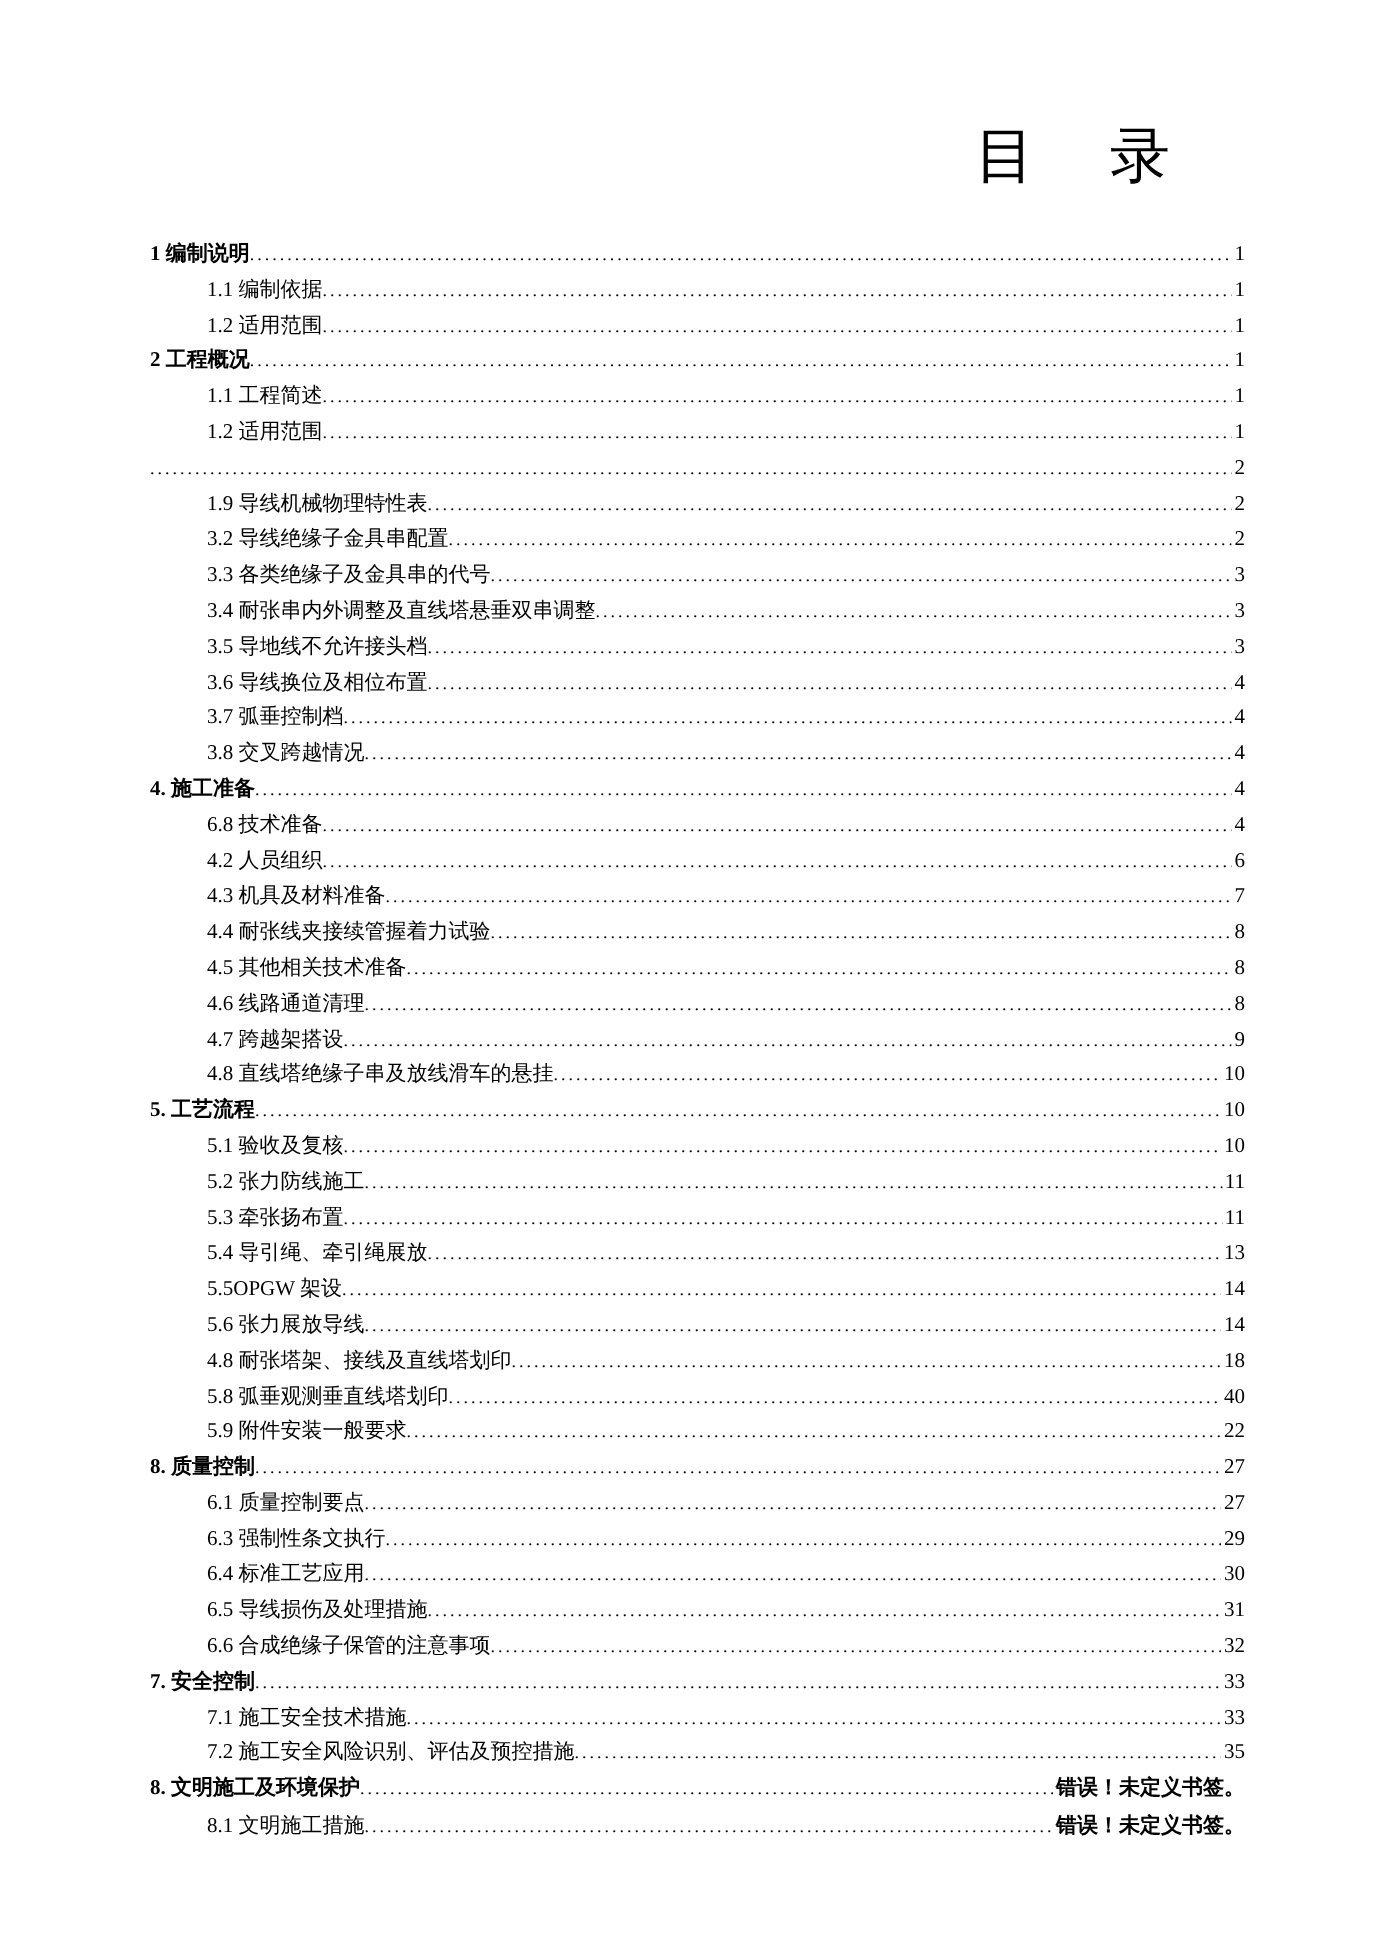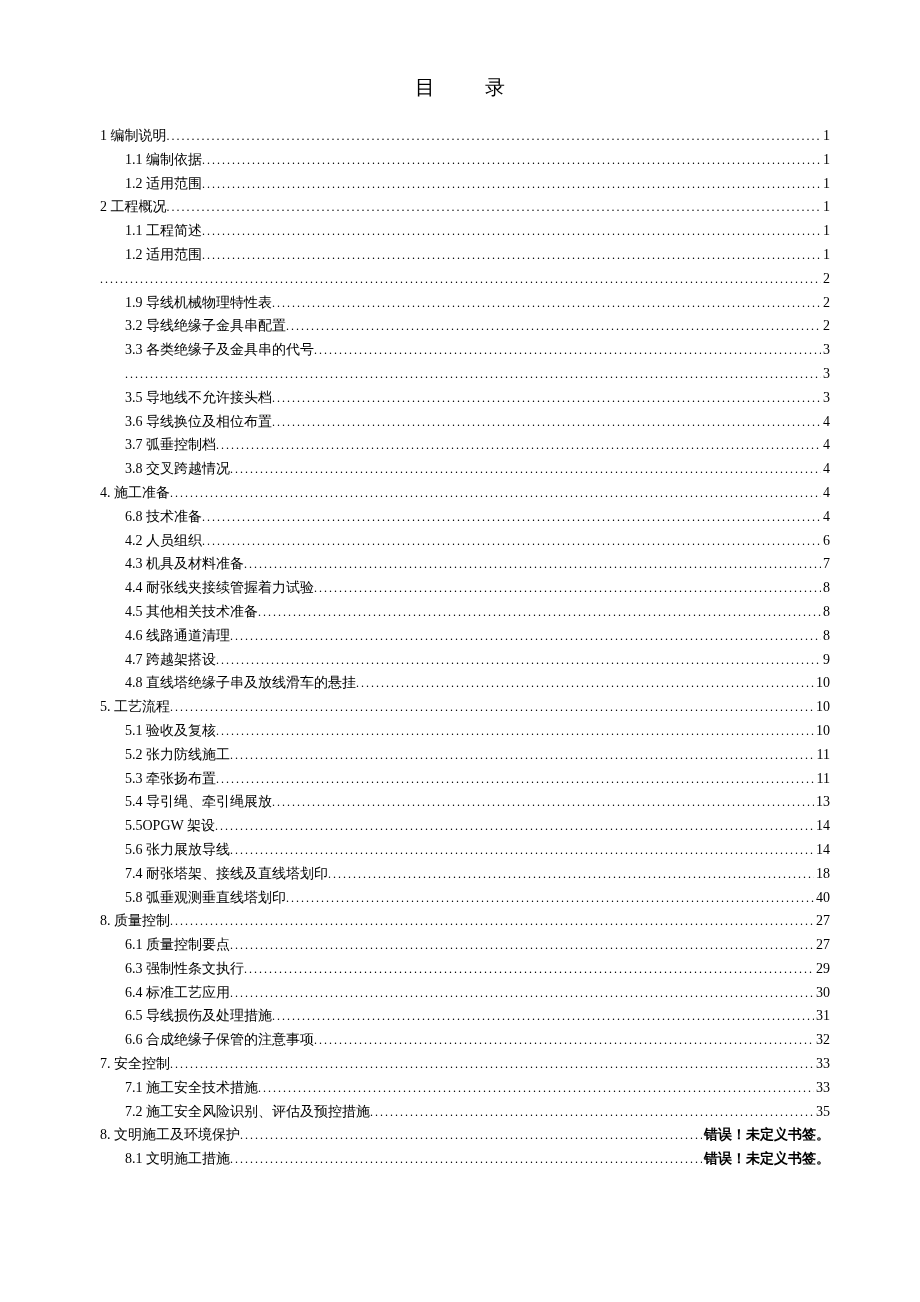--- a/index.html
+++ b/index.html
@@ -7,22 +7,22 @@
       padding: 60px 90px 60px 100px;
       font-family: "SimSun", "宋体", serif;
       font-size: 14px;
       background: #fff;
       color: #000;
       width: 920px;
       box-sizing: border-box;
       line-height: 1.7;
     }
     h1 {
-      text-align: center;
-      font-size: 20px;
+      text-align: right;
+      font-size: 40px;
       font-weight: normal;
       letter-spacing: 50px;
       margin: 10px 0 20px 40px;
       font-family: "SimSun", "宋体", serif;
     }
     .toc-line {
       display: flex;
       align-items: baseline;
       white-space: nowrap;
       overflow: hidden;
@@ -42,24 +42,24 @@
     }
     .toc-page {
       flex: 0 0 auto;
       padding-left: 2px;
     }
     .level-1 {
       margin-left: 0;
       font-weight: normal;
     }
     .level-1 .toc-label {
-      font-weight: normal;
+      font-weight: bold;
     }
     .level-2 {
-      margin-left: 25px;
+      margin-left: 38px;
     }
     .err {
       font-weight: bold;
     }
     .err-page {
       font-family: "SimHei","黑体","Microsoft YaHei",sans-serif;
       font-weight: bold;
     }
     #toc-container {
     }
@@ -113,20 +113,21 @@
       <span class="toc-label">3.2 导线绝缘子金具串配置</span> 
       <span class="toc-dots"></span>
       <span class="toc-page"> 2</span>
     </div>
     <div class="toc-line level-2">
       <span class="toc-label">3.3 各类绝缘子及金具串的代号</span> 
       <span class="toc-dots"></span>
       <span class="toc-page"> 3</span>
     </div>
     <div class="toc-line level-2">
+      <span class="toc-label">3.4 耐张串内外调整及直线塔悬垂双串调整</span> 
       <span class="toc-dots"></span>
       <span class="toc-page"> 3</span>
     </div>
     <div class="toc-line level-2">
       <span class="toc-label">3.5 导地线不允许接头档</span> 
       <span class="toc-dots"></span>
       <span class="toc-page"> 3</span>
     </div>
     <div class="toc-line level-2">
       <span class="toc-label">3.6 导线换位及相位布置</span> 
@@ -217,28 +218,33 @@
       <span class="toc-label">5.5OPGW 架设</span> 
       <span class="toc-dots"></span>
       <span class="toc-page"> 14</span>
     </div>
     <div class="toc-line level-2">
       <span class="toc-label">5.6 张力展放导线</span> 
       <span class="toc-dots"></span>
       <span class="toc-page"> 14</span>
     </div>
     <div class="toc-line level-2">
-      <span class="toc-label">7.4 耐张塔架、接线及直线塔划印</span> 
+      <span class="toc-label">4.8 耐张塔架、接线及直线塔划印</span> 
       <span class="toc-dots"></span>
       <span class="toc-page"> 18</span>
     </div>
     <div class="toc-line level-2">
       <span class="toc-label">5.8 弧垂观测垂直线塔划印</span> 
       <span class="toc-dots"></span>
       <span class="toc-page"> 40</span>
+    </div>
+    <div class="toc-line level-2">
+      <span class="toc-label">5.9 附件安装一般要求</span> 
+      <span class="toc-dots"></span>
+      <span class="toc-page"> 22</span>
     </div>
     <div class="toc-line level-1">
       <span class="toc-label">8.  质量控制</span> 
       <span class="toc-dots"></span>
       <span class="toc-page"> 27</span>
     </div>
     <div class="toc-line level-2">
       <span class="toc-label">6.1 质量控制要点</span> 
       <span class="toc-dots"></span>
       <span class="toc-page"> 27</span>

